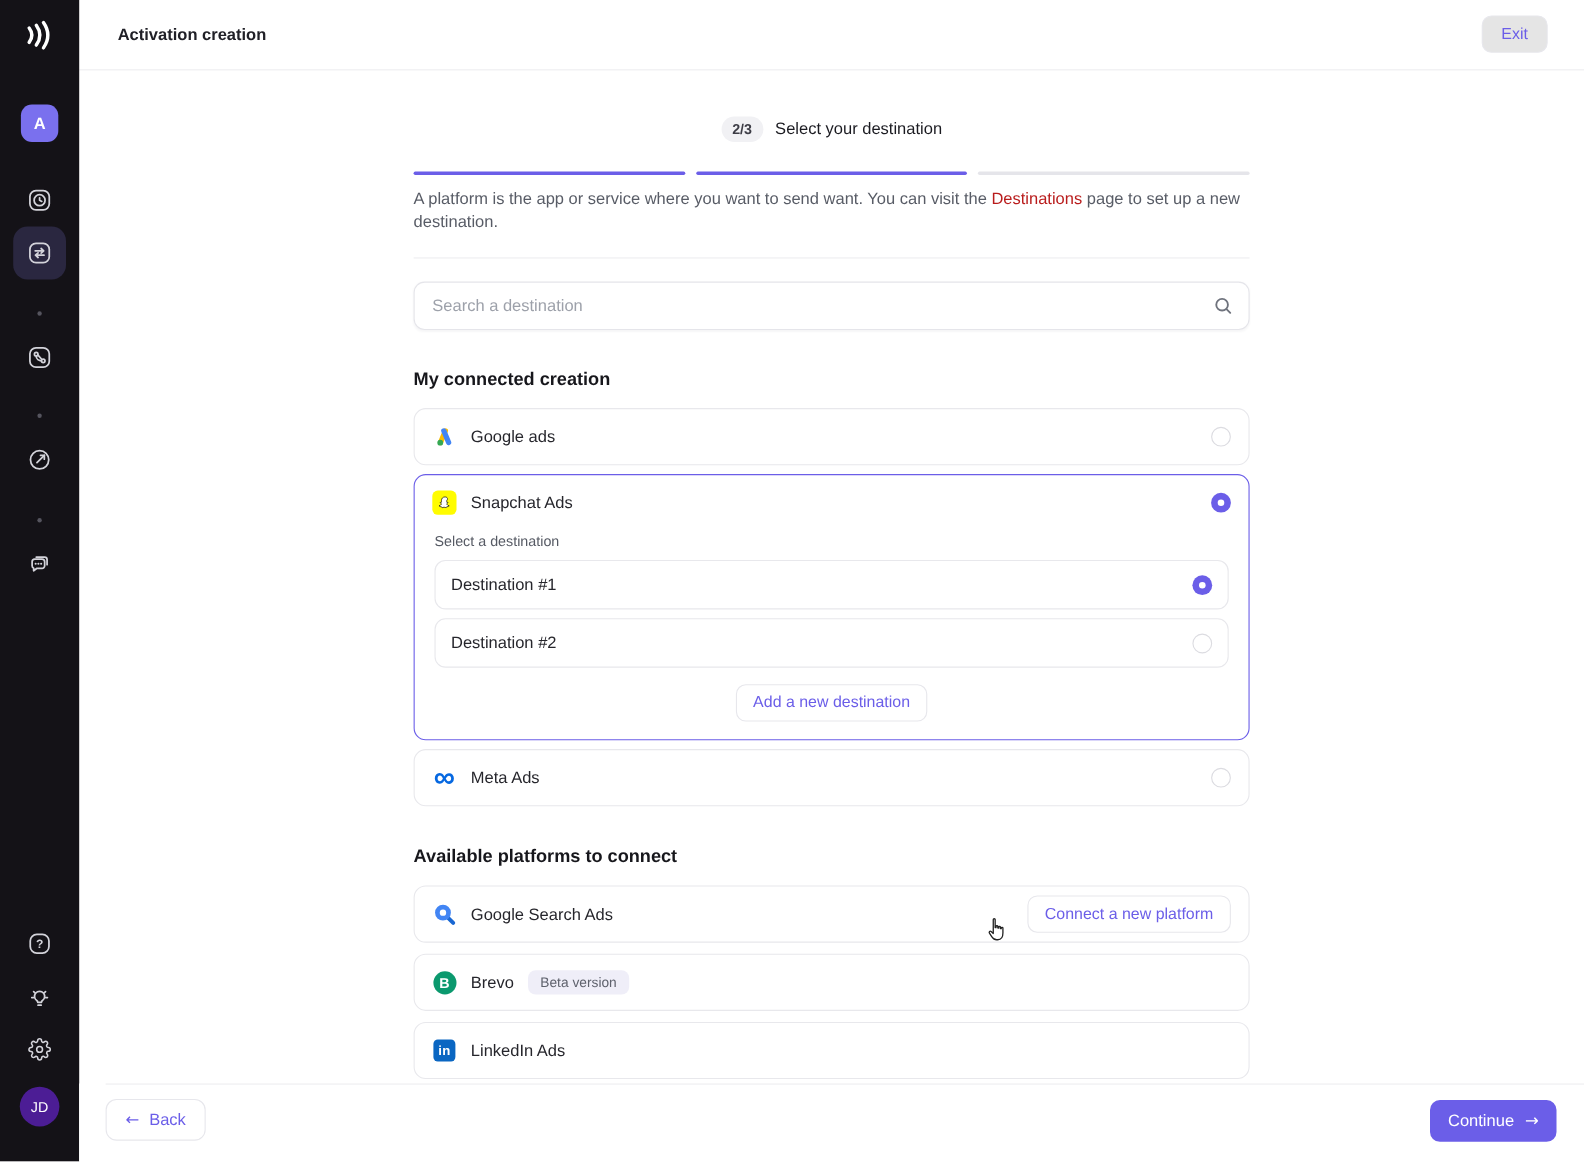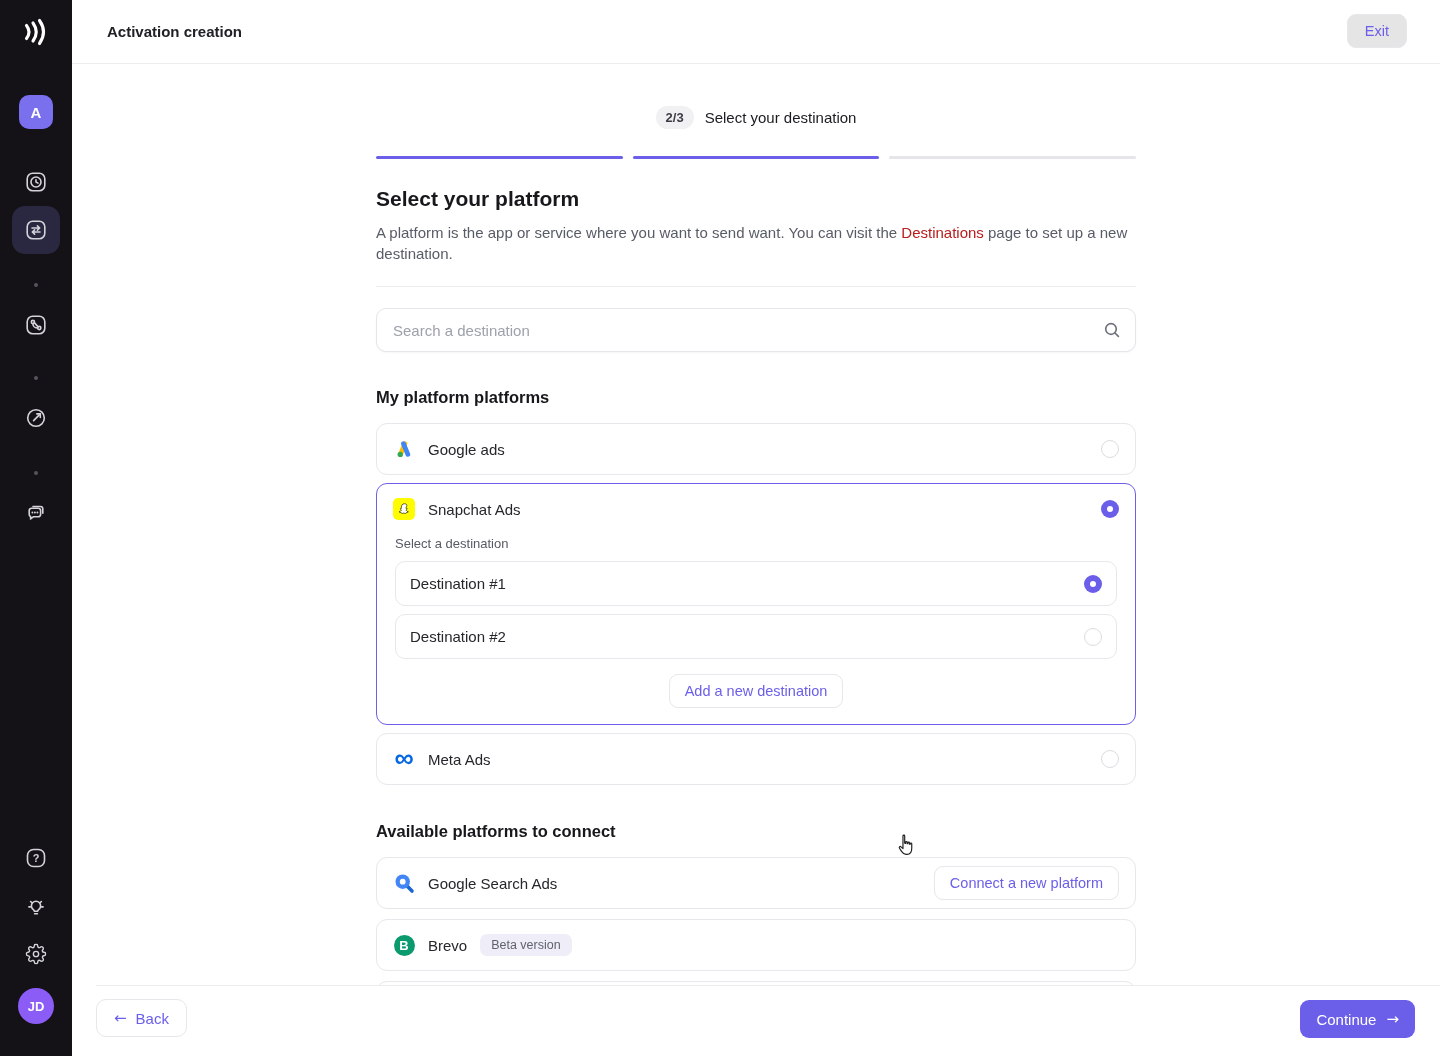--- a/index.html
+++ b/index.html
@@ -12,21 +12,21 @@
 
   
   .sidebar { position:absolute; left:0; top:0; bottom:0; width:72px; background:#141217; z-index:20; }
   .sidebar .abs { position:absolute; }
   .side-icon { width:24px; height:24px; display:flex; align-items:center; justify-content:center; cursor:pointer; }
   .side-icon svg { stroke:#d3d3da; fill:none; stroke-width:1.6; stroke-linecap:round; stroke-linejoin:round; }
   .active-tile { width:48px; height:48px; border-radius:13px; background:#2a2740; display:flex; align-items:center; justify-content:center; }
   .nav-dot { width:4px; height:4px; border-radius:50%; background:#55545e; }
   .ws-avatar { width:34px; height:34px; border-radius:10px; background:#7a70ee; color:#fff; font-size:15px; font-weight:700;
                display:flex; align-items:center; justify-content:center; cursor:pointer; }
-  .user-avatar { width:36px; height:36px; border-radius:50%; background:#8b5cf6; color:#fff; font-size:13px; font-weight:700;
+  .user-avatar { width:36px; height:36px; border-radius:50%; background:#4c1d95; color:#fff; font-size:13px; font-weight:400;
                display:flex; align-items:center; justify-content:center; cursor:pointer; }
 
   
   .header { position:absolute; left:72px; right:0; top:0; height:64px; background:#fff;
             border-bottom:1px solid #ededf0; display:flex; align-items:center; z-index:15; }
   .header-title { margin-left:35px; font-size:15px; font-weight:700; color:#202027; }
   .exit-btn { position:absolute; right:33px; top:14px; padding:8px 17px; background:#e5e5e5; border:1px solid #e7e7ec;
               border-radius:9px; color:#6b5ee8; font-size:14.5px; font-weight:500; cursor:pointer; }
 
   
@@ -208,37 +208,36 @@
         <span class="step-badge">2/3</span>
         <span class="step-title">Select your destination</span>
       </div>
 
       <div class="bars">
         <div class="bar" style="background:#6b5ee8;"></div>
         <div class="bar" style="background:#6b5ee8;"></div>
         <div class="bar" style="background:#e5e5ea;"></div>
       </div>
 
-      <h1 class="h1">Select your platform</h1>
 
       <p class="desc"><span>A platform is the app or service where you want to send want. You can visit the </span><a>Destinations</a><span> page to set up a new destination.</span></p>
 
       <div class="divider"></div>
 
       <div class="search-wrap">
         <input class="search-input" type="text" placeholder="Search a destination" style="">
         <span class="search-icon">
           <svg width="18" height="18" viewBox="0 0 18 18">
               <circle cx="8" cy="8" r="5.3"></circle>
               <path d="M12 12 L15.4 15.4"></path>
             </svg>
         </span>
       </div>
 
-      <div class="section-h">My platform platforms</div>
+      <div class="section-h">My connected creation</div>
 
       <div class="stack8 mt16">
 
         <div class="plat-card">
           <div class="plat-row">
             <span class="brand">
               <svg width="22" height="22" viewBox="0 0 24 24">
                 <line x1="8.2" y1="17.8" x2="13" y2="6.2" stroke="#fbbc04" stroke-width="5.2" stroke-linecap="round"></line>
                 <line x1="11.4" y1="6.2" x2="16.2" y2="17.8" stroke="#4285f4" stroke-width="5.2" stroke-linecap="round"></line>
                 <circle cx="7.9" cy="17.9" r="2.9" fill="#34a853"></circle>

